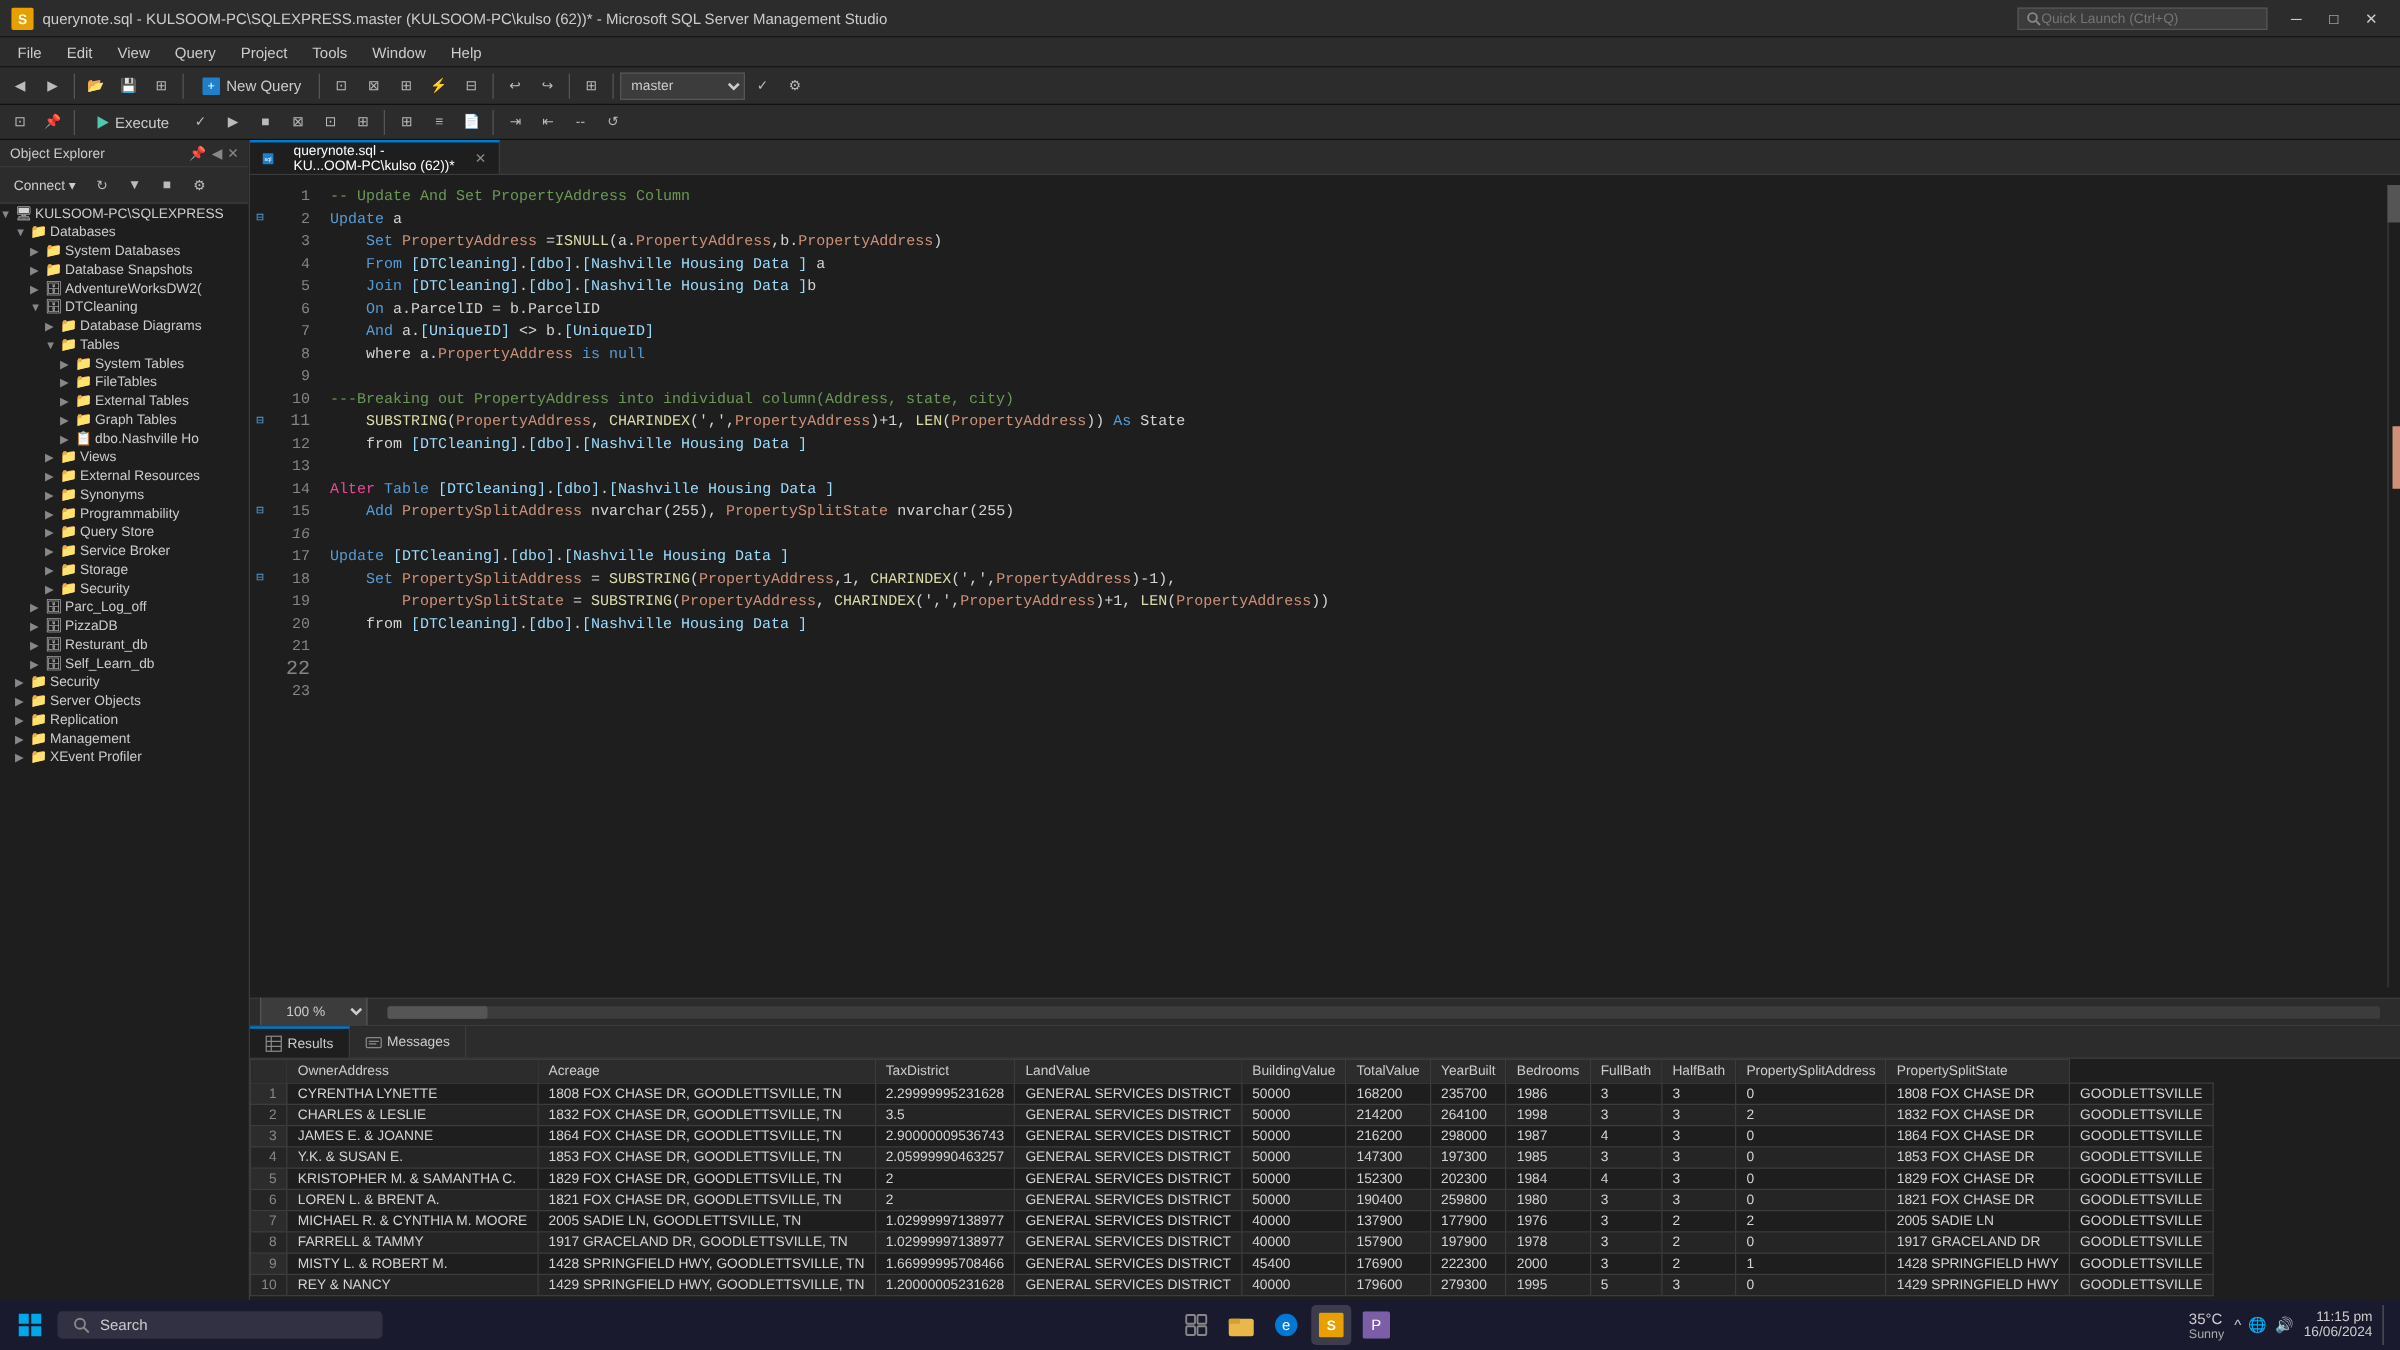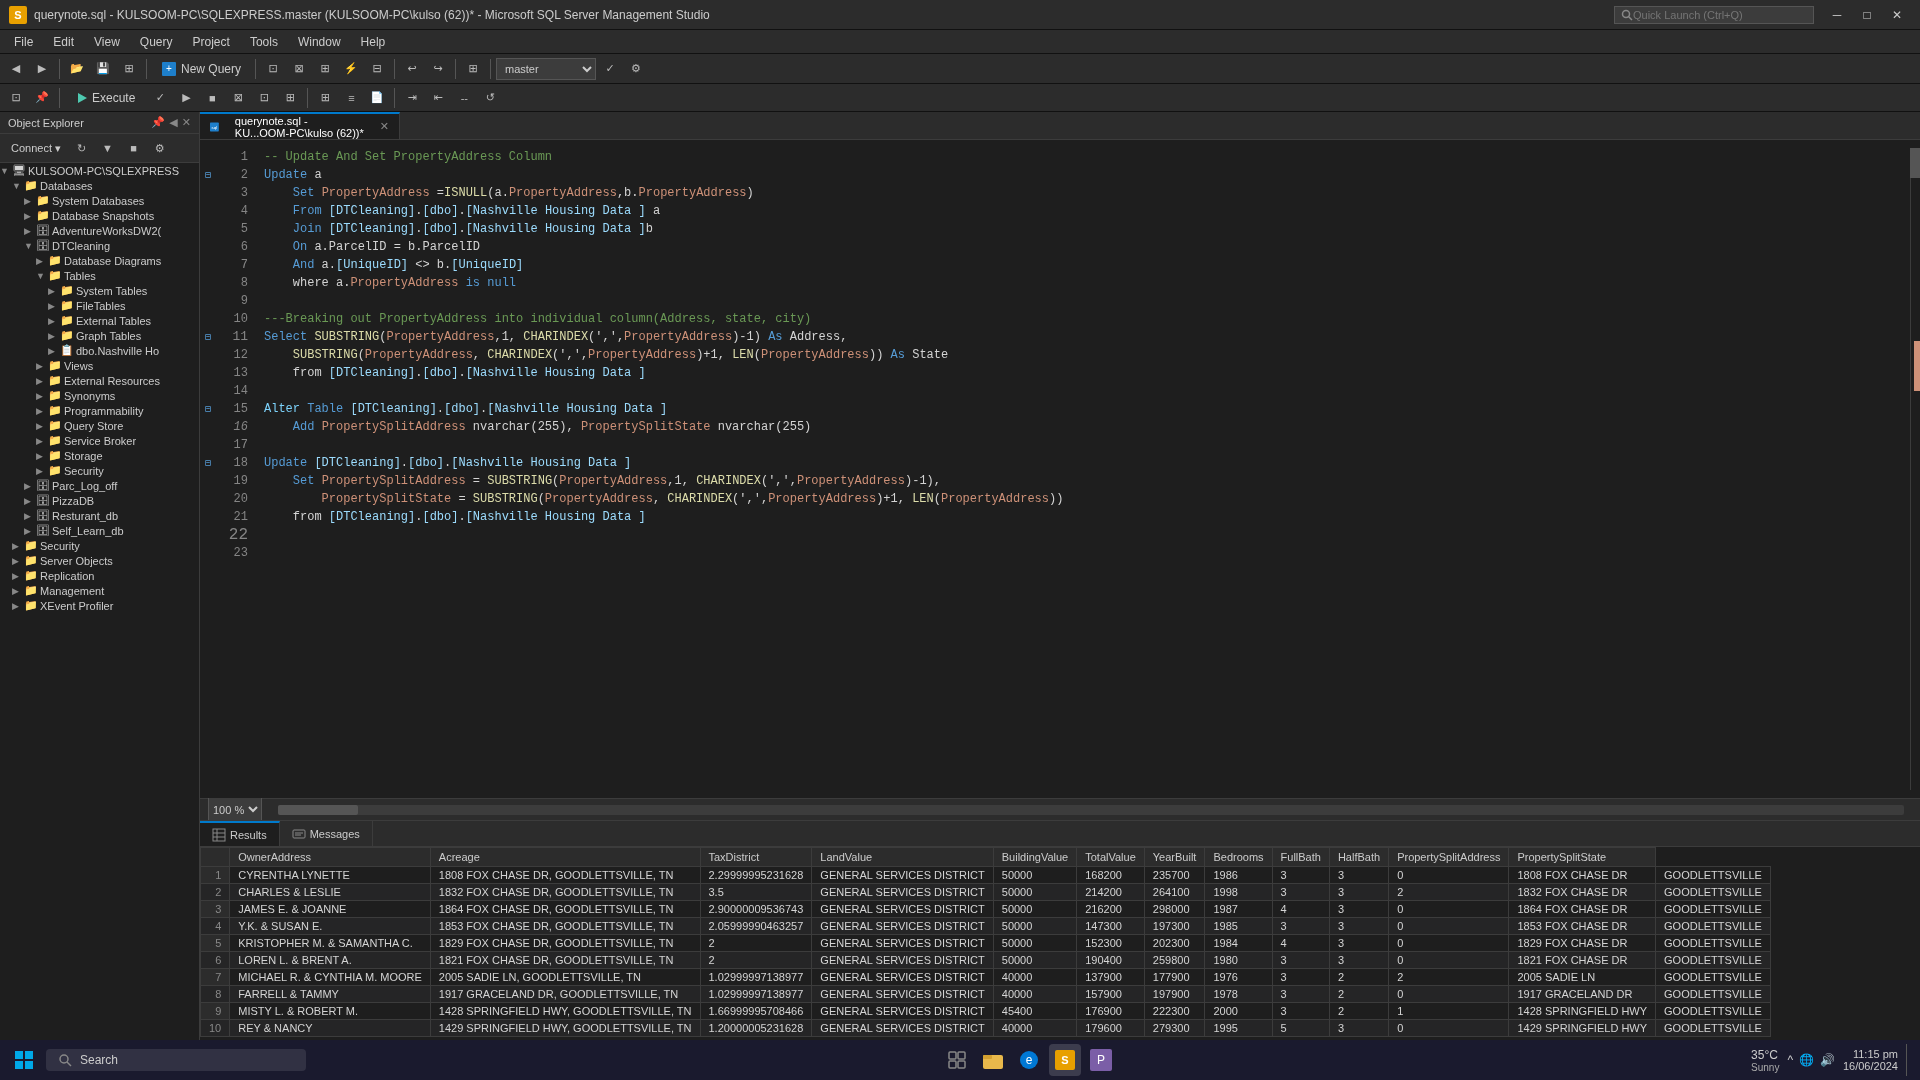--- a/index.html
+++ b/index.html
@@ -103,21 +103,21 @@
     .taskbar-search span { color: #ccc; font-size: 12px; }
     .taskbar-icons { display: flex; gap: 4px; align-items: center; flex: 1; justify-content: center; }
     .taskbar-icon { width: 32px; height: 32px; display: flex; align-items: center; justify-content: center; cursor: pointer; border-radius: 4px; }
     .taskbar-right { display: flex; align-items: center; gap: 8px; margin-left: auto; }
     .taskbar-time { color: #ccc; font-size: 11px; text-align: right; }
     .taskbar-weather { color: #ccc; font-size: 11px; }
     .sys-tray { display: flex; align-items: center; gap: 6px; }
 
     
     #zoom-bar { background: #2c2c2c; border-top: 1px solid #3c3c3c; height: 22px; display: flex; align-items: center; padding: 0 8px; gap: 8px; }
-    #zoom-select { background: #3c3c3c; border: 1px solid #555; color: #ccc; font-size: 11px; padding: 1px 0; height: 35px; }
+    #zoom-select { background: #3c3c3c; border: 1px solid #555; color: #ccc; font-size: 11px; padding: 1px 16px; height: 35px; }
     #horiz-scroll { flex: 1; height: 10px; background: #3c3c3c; border-radius: 2px; margin: 0 8px; position: relative; }
     #horiz-thumb { position: absolute; left: 0; top: 0; height: 10px; width: 80px; background: #555; border-radius: 2px; }
   </style>
 </head>
 <body>
 
 <div id="titlebar">
   <div class="app-icon">
     <svg width="18" height="18" viewBox="0 0 18 18">
         <rect width="18" height="18" fill="#e8a000" rx="2"></rect>
@@ -482,25 +482,24 @@
           <div class="code-line"><span style="color:#6a9955;">-- Update And Set PropertyAddress Column</span></div>
           <div class="code-line"><span style="color:#569cd6;">Update</span> a</div>
           <div class="code-line">    <span style="color:#569cd6;">Set</span> <span style="color:#ce9178;">PropertyAddress</span> =<span style="color:#dcdcaa;">ISNULL</span>(a.<span style="color:#ce9178;">PropertyAddress</span>,b.<span style="color:#ce9178;">PropertyAddress</span>)</div>
           <div class="code-line">    <span style="color:#569cd6;">From</span> <span style="color:#9cdcfe;">[DTCleaning]</span>.<span style="color:#9cdcfe;">[dbo]</span>.<span style="color:#9cdcfe;">[Nashville Housing Data ]</span> a</div>
           <div class="code-line">    <span style="color:#569cd6;">Join</span> <span style="color:#9cdcfe;">[DTCleaning]</span>.<span style="color:#9cdcfe;">[dbo]</span>.<span style="color:#9cdcfe;">[Nashville Housing Data ]</span>b</div>
           <div class="code-line">    <span style="color:#569cd6;">On</span> a.ParcelID = b.ParcelID</div>
           <div class="code-line">    <span style="color:#569cd6;">And</span> a.<span style="color:#9cdcfe;">[UniqueID]</span> &lt;&gt; b.<span style="color:#9cdcfe;">[UniqueID]</span></div>
           <div class="code-line">    where a.<span style="color:#ce9178;">PropertyAddress</span> <span style="color:#569cd6;">is</span> <span style="color:#569cd6;">null</span></div>
           <div class="code-line">&nbsp;</div>
           <div class="code-line"><span style="color:#6a9955;">---Breaking out PropertyAddress into individual column(Address, state, city)</span></div>
-          <div class="code-line"><span style="color:#569cd6;">Select</span> <span style="color:#dcdcaa;">SUBSTRING</span>(<span style="color:#ce9178;">PropertyAddress</span>,1, <span style="color:#dcdcaa;">CHARINDEX</span>(',',<span style="color:#ce9178;">PropertyAddress</span>)-1) <span style="color:#569cd6;">As</span> Address,</div>
           <div class="code-line">    <span style="color:#dcdcaa;">SUBSTRING</span>(<span style="color:#ce9178;">PropertyAddress</span>, <span style="color:#dcdcaa;">CHARINDEX</span>(',',<span style="color:#ce9178;">PropertyAddress</span>)+1, <span style="color:#dcdcaa;">LEN</span>(<span style="color:#ce9178;">PropertyAddress</span>)) <span style="color:#569cd6;">As</span> State</div>
           <div class="code-line">    from <span style="color:#9cdcfe;">[DTCleaning]</span>.<span style="color:#9cdcfe;">[dbo]</span>.<span style="color:#9cdcfe;">[Nashville Housing Data ]</span></div>
           <div class="code-line">&nbsp;</div>
-          <div class="code-line"><span style="color:#7dd3fc;">Alter</span> <span style="color:#569cd6;">Table</span> <span style="color:#9cdcfe;">[DTCleaning]</span>.<span style="color:#9cdcfe;">[dbo]</span>.<span style="color:#9cdcfe;">[Nashville Housing Data ]</span></div>
+          <div class="code-line"><span style="color:#ec4899;">Alter</span> <span style="color:#569cd6;">Table</span> <span style="color:#9cdcfe;">[DTCleaning]</span>.<span style="color:#9cdcfe;">[dbo]</span>.<span style="color:#9cdcfe;">[Nashville Housing Data ]</span></div>
           <div class="code-line">    <span style="color:#569cd6;">Add</span> <span style="color:#ce9178;">PropertySplitAddress</span> nvarchar(255), <span style="color:#ce9178;">PropertySplitState</span> nvarchar(255)</div>
           <div class="code-line">&nbsp;</div>
           <div class="code-line"><span style="color:#569cd6;">Update</span> <span style="color:#9cdcfe;">[DTCleaning]</span>.<span style="color:#9cdcfe;">[dbo]</span>.<span style="color:#9cdcfe;">[Nashville Housing Data ]</span></div>
           <div class="code-line">    <span style="color:#569cd6;">Set</span> <span style="color:#ce9178;">PropertySplitAddress</span> = <span style="color:#dcdcaa;">SUBSTRING</span>(<span style="color:#ce9178;">PropertyAddress</span>,1, <span style="color:#dcdcaa;">CHARINDEX</span>(',',<span style="color:#ce9178;">PropertyAddress</span>)-1),</div>
           <div class="code-line">        <span style="color:#ce9178;">PropertySplitState</span> = <span style="color:#dcdcaa;">SUBSTRING</span>(<span style="color:#ce9178;">PropertyAddress</span>, <span style="color:#dcdcaa;">CHARINDEX</span>(',',<span style="color:#ce9178;">PropertyAddress</span>)+1, <span style="color:#dcdcaa;">LEN</span>(<span style="color:#ce9178;">PropertyAddress</span>))</div>
           <div class="code-line">    from <span style="color:#9cdcfe;">[DTCleaning]</span>.<span style="color:#9cdcfe;">[dbo]</span>.<span style="color:#9cdcfe;">[Nashville Housing Data ]</span></div>
           <div class="code-line">&nbsp;</div>
         </div>
       <div id="minimap">
         <div id="minimap-cursor"></div>

